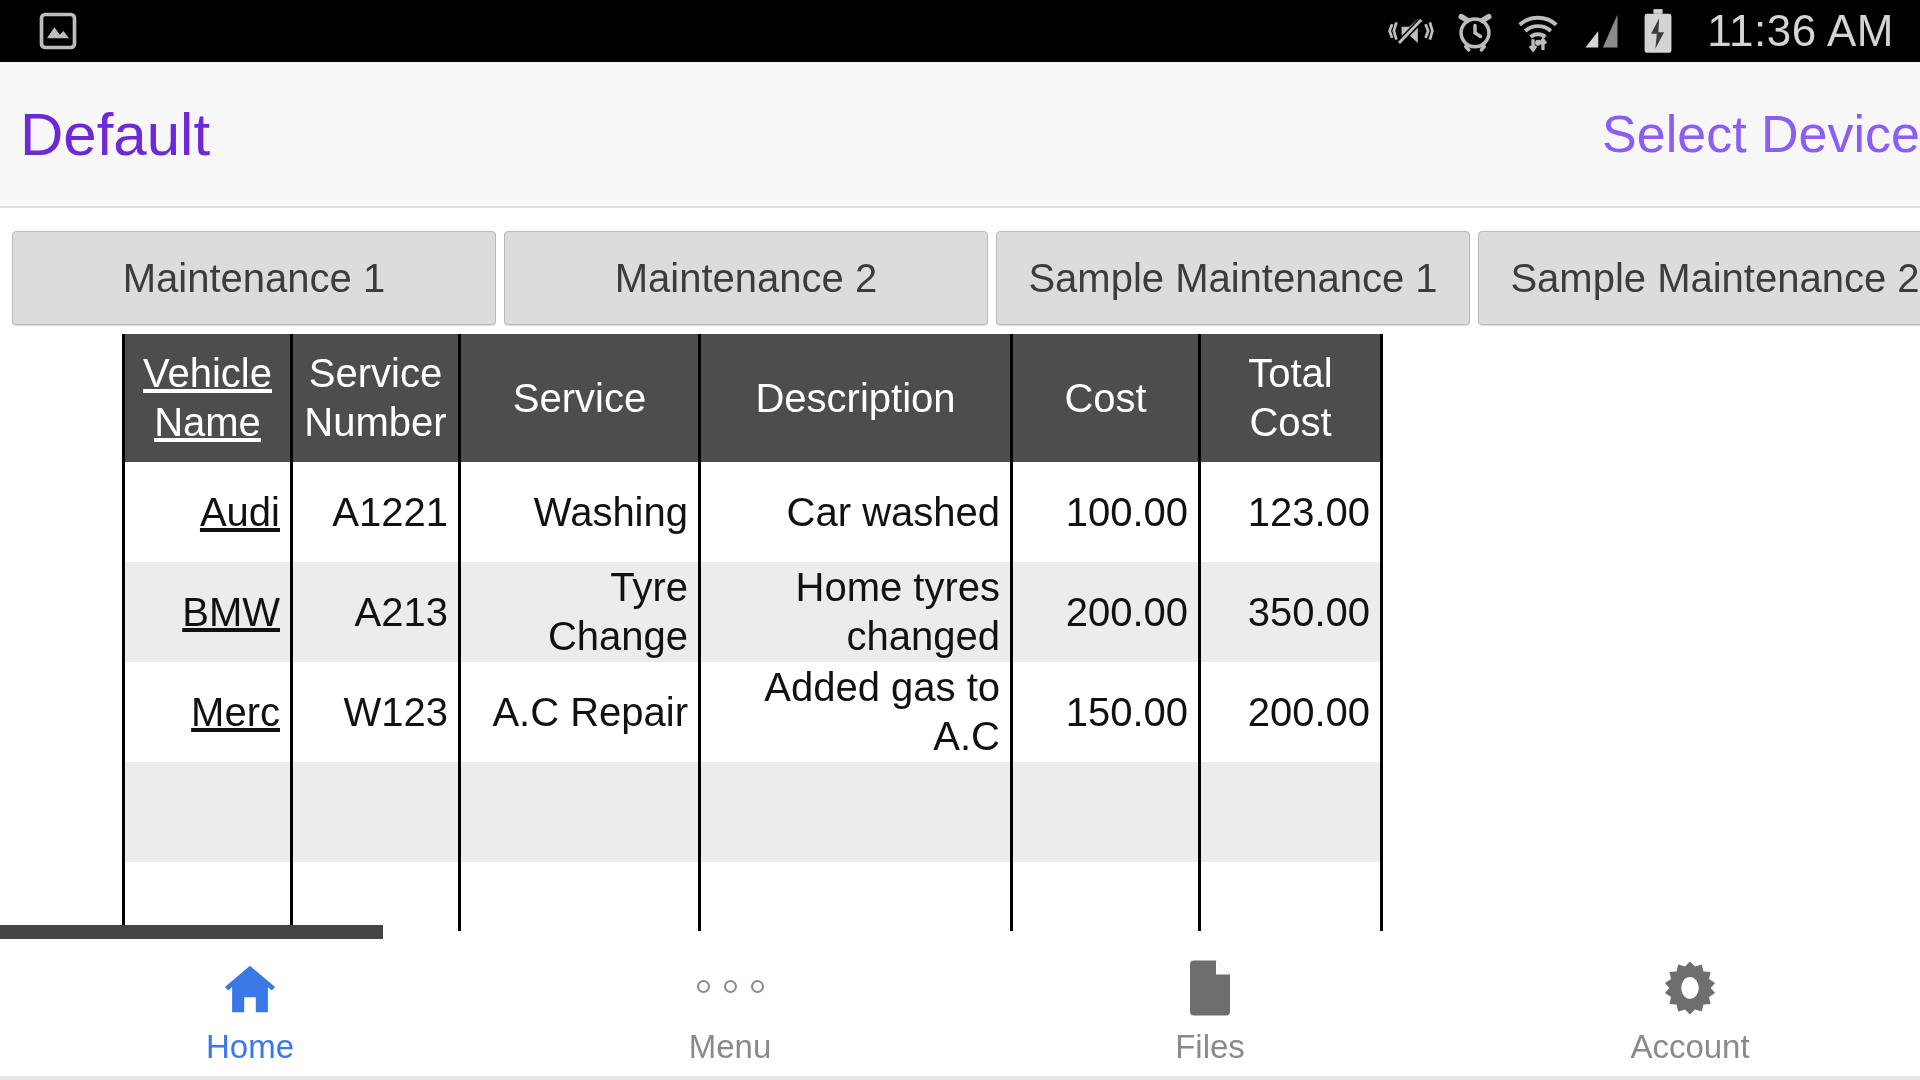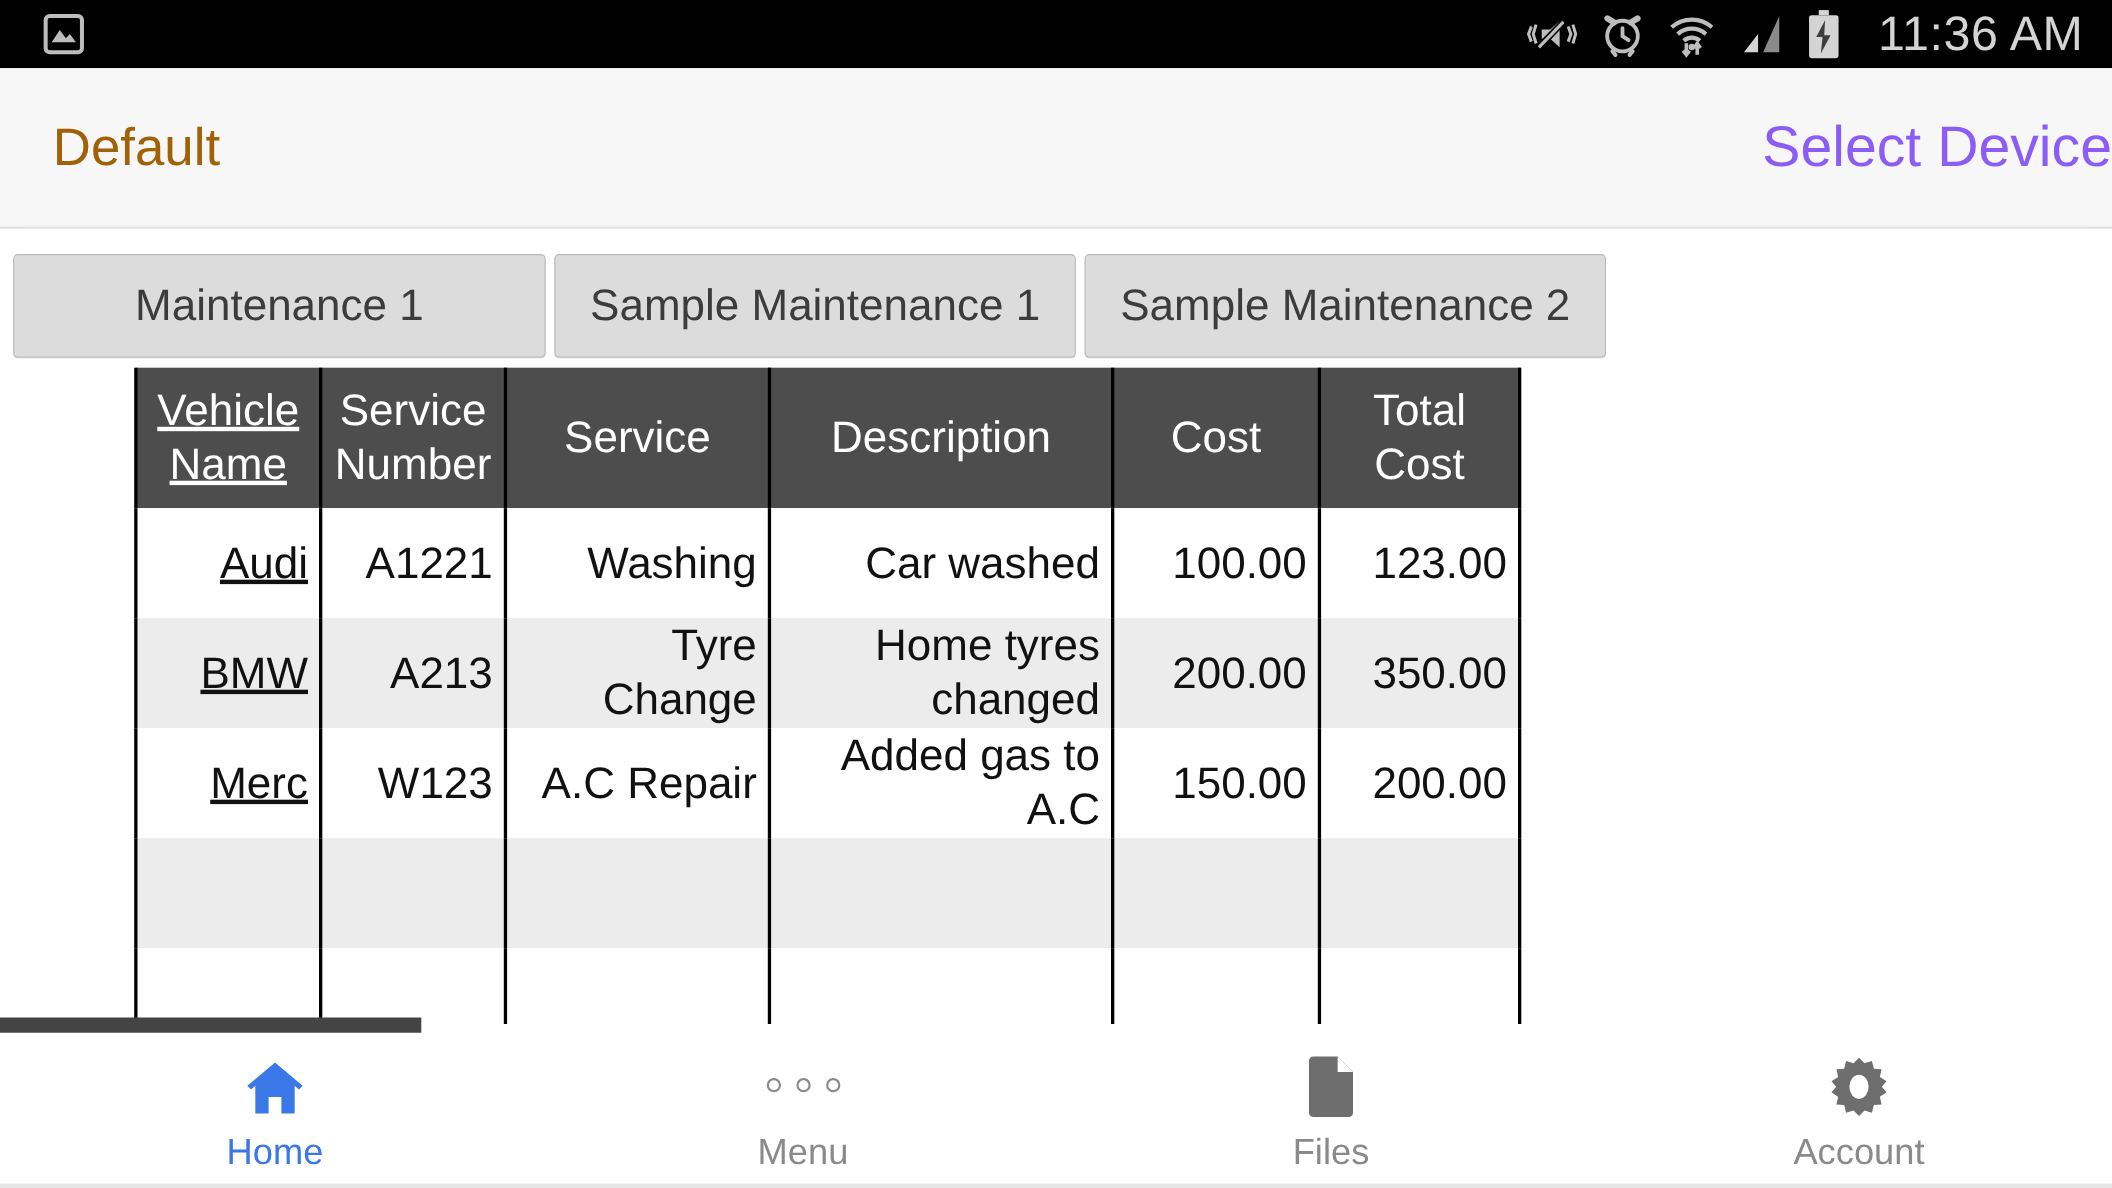--- a/index.html
+++ b/index.html
@@ -31,21 +31,21 @@
 
   
   .appheader {
     position: absolute; top: 62px; left: 0;
     width: 1920px; height: 146px;
     background: #f7f7f7;
     border-bottom: 2px solid #e0e0e0;
     display: flex; align-items: center;
   }
   .appheader .title {
-    font-size: 48px; color: #a16207; padding-left: 48px; font-weight: 400;
+    font-size: 60px; color: #6d28d9; padding-left: 20px; font-weight: 400;
   }
   .appheader .action {
     margin-left: auto; font-size: 52px; color: #8b5cf6;
     font-weight: 400;
   }
 
   
   .tabstrip {
     position: absolute; top: 208px; left: 0;
     width: 1920px; height: 140px;
@@ -220,20 +220,21 @@
     </div>
   </div>
 
   <div class="appheader">
     <div class="title">Default</div>
     <div class="action">Select Device</div>
   </div>
 
   <div class="tabstrip">
     <div class="tab w1">Maintenance 1</div>
+    <div class="tab w2">Maintenance 2</div>
     <div class="tab w3">Sample Maintenance 1</div>
     <div class="tab w4">Sample Maintenance 2</div>
   </div>
 
   <div class="tablewrap">
     <table class="grid">
       <thead>
         <tr>
           <th class="c-vehicle">
             <span class="hdr-two">Vehicle</span>

